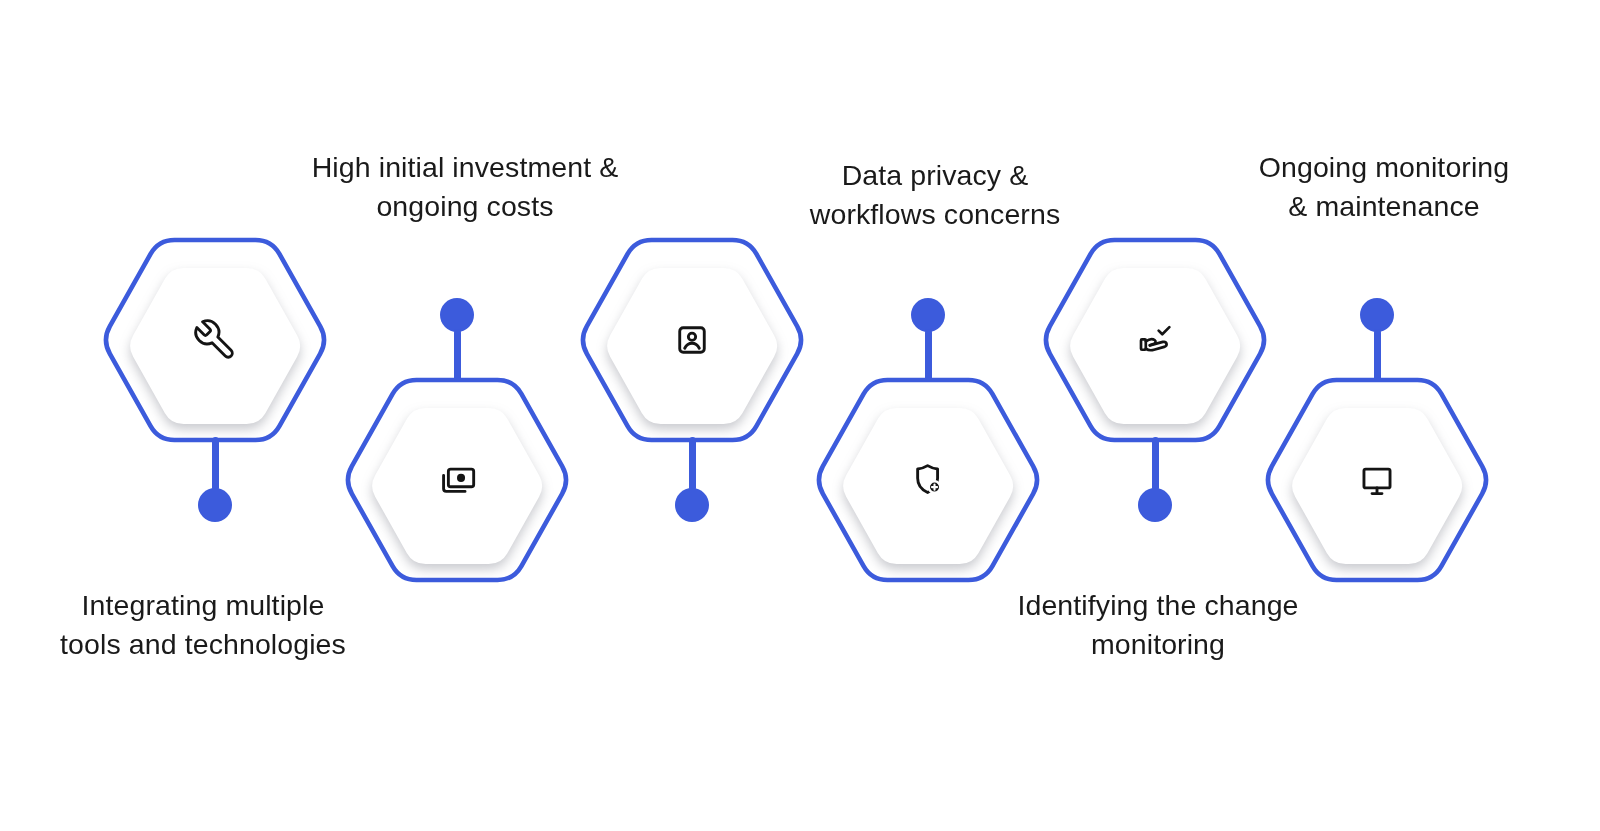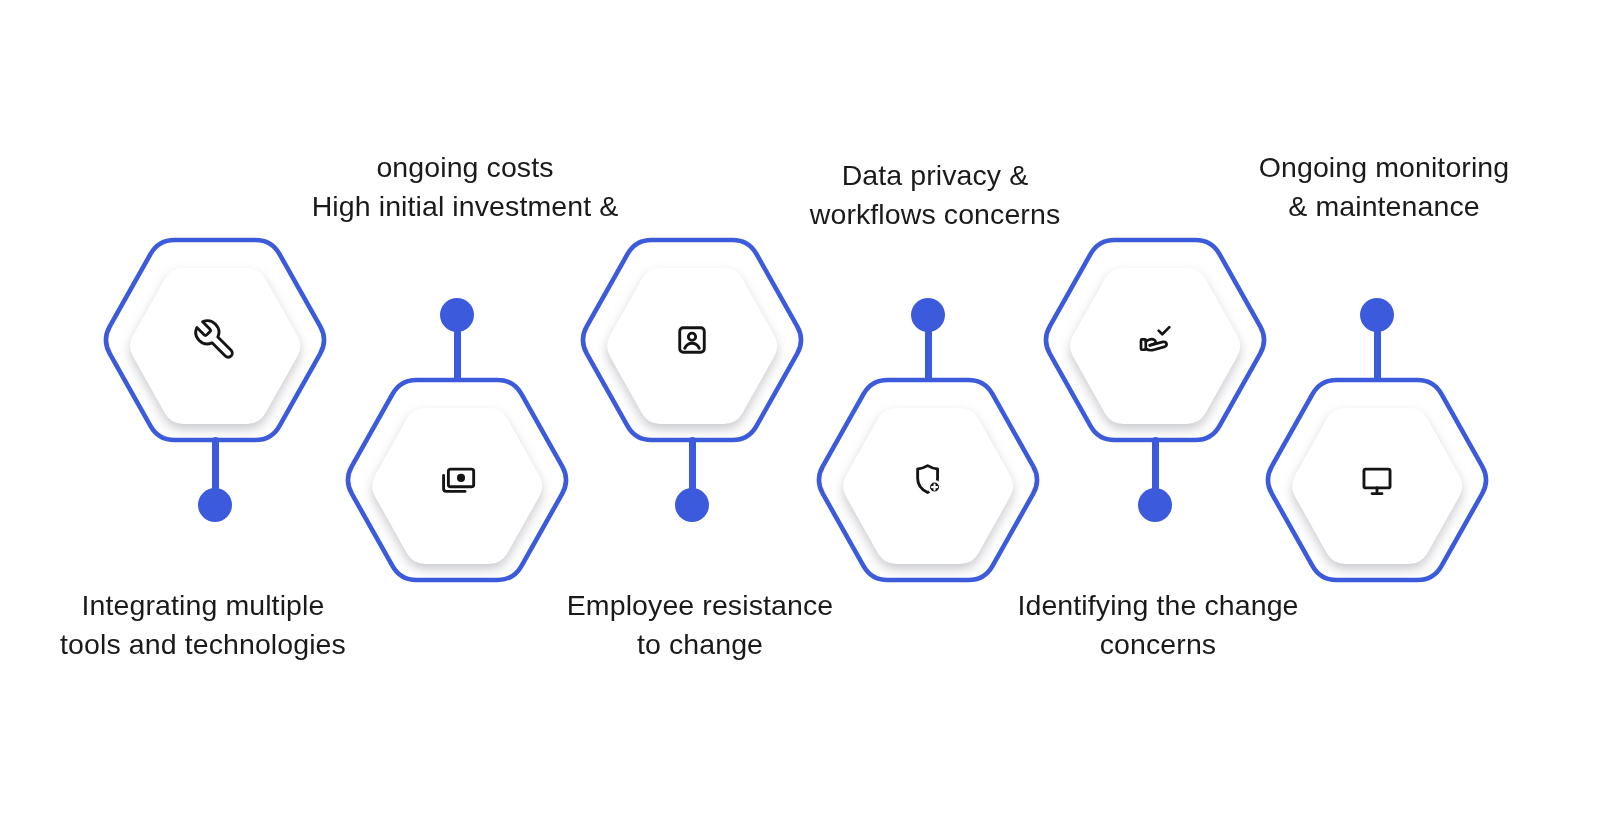--- a/index.html
+++ b/index.html
@@ -67,43 +67,39 @@
     </svg>
     <span class="icon">
       <svg viewBox="0 0 24 24" fill="none" stroke="#141414" stroke-width="1.5" stroke-linecap="round" stroke-linejoin="round">
         <rect x="7.5" y="6.3" width="13.2" height="9.2" rx="1.2"></rect>
         <circle cx="14.1" cy="10.9" r="2.1" fill="#141414" stroke="none"></circle>
         <path d="M5 9.6v7c0 .75.6 1.35 1.35 1.35H16.2"></path>
       </svg>
     </span>
   </div>
   <div class="label" style="left:225px;top:148px">
+    <span>High initial investment &amp;</span>
     <span>ongoing costs</span>
-    <span>High initial investment &amp;</span>
   </div>
 
   <div class="hex" style="left:579px;top:240px">
     <svg class="shape" viewBox="0 0 226 200">
       <use href="#hexShape" class="hex-outer"></use>
       <use href="#hexShape" class="hex-inner" transform="translate(25,28) scale(0.78)"></use>
     </svg>
     <span class="icon">
       <svg viewBox="0 0 24 24" fill="none" stroke="#141414" stroke-width="1.5" stroke-linecap="round" stroke-linejoin="round">
         <rect x="5.6" y="5.6" width="12.8" height="12.8" rx="1.8"></rect>
         <circle cx="12" cy="10.3" r="1.9"></circle>
         <path d="M8.2 16.3c.85-1.7 2.25-2.6 3.8-2.6s2.95.9 3.8 2.6"></path>
       </svg>
     </span>
   </div>
   <div class="connector-line" style="left:688.5px;top:437px;height:54px"></div>
   <div class="connector-dot" style="left:675px;top:488px"></div>
-  <div class="label" style="left:460px;top:586px">
-    <span>Employee resistance</span>
-    <span>to change</span>
-  </div>
 
   <div class="connector-dot" style="left:911px;top:298px"></div>
   <div class="connector-line" style="left:924.5px;top:329px;height:54px"></div>
   <div class="hex" style="left:815px;top:380px">
     <svg class="shape" viewBox="0 0 226 200">
       <use href="#hexShape" class="hex-outer"></use>
       <use href="#hexShape" class="hex-inner" transform="translate(25,28) scale(0.78)"></use>
     </svg>
     <span class="icon">
       <svg viewBox="0 0 24 24" fill="none" stroke="#141414" stroke-width="1.5" stroke-linecap="round" stroke-linejoin="round">
@@ -129,21 +125,21 @@
         <rect x="4.7" y="11.7" width="2.5" height="5.4" rx="0.5"></rect>
         <path d="M7.2 12.7c1.7-1.2 3.5-1.5 4.6-.7.8.6.6 1.5-.3 1.9l-2.2.9"></path>
         <path d="M9.3 14.8l6.8-1.8c.9-.2 1.7.2 1.9.9.2.7-.3 1.4-1.2 1.7l-5.3 1.5c-1.6.45-3.2.2-4.3-.6"></path>
       </svg>
     </span>
   </div>
   <div class="connector-line" style="left:1151.5px;top:437px;height:54px"></div>
   <div class="connector-dot" style="left:1138px;top:488px"></div>
   <div class="label" style="left:918px;top:586px">
     <span>Identifying the change</span>
-    <span>concerns</span>
+    <span>monitoring</span>
   </div>
 
   <div class="connector-dot" style="left:1360px;top:298px"></div>
   <div class="connector-line" style="left:1373.5px;top:329px;height:54px"></div>
   <div class="hex" style="left:1264px;top:380px">
     <svg class="shape" viewBox="0 0 226 200">
       <use href="#hexShape" class="hex-outer"></use>
       <use href="#hexShape" class="hex-inner" transform="translate(25,28) scale(0.78)"></use>
     </svg>
     <span class="icon">

